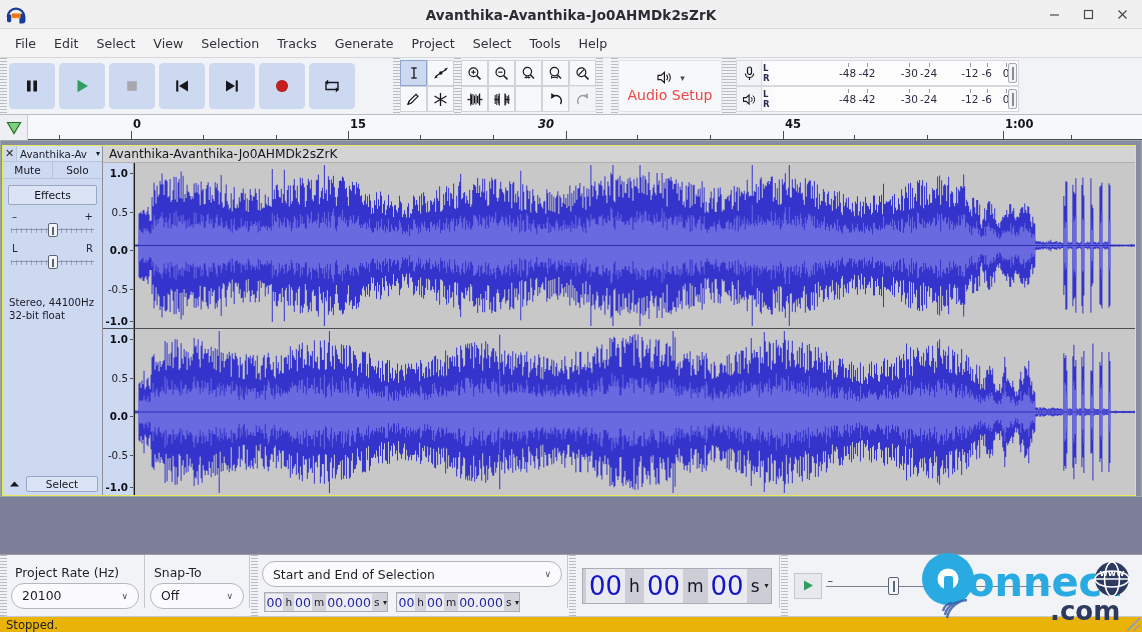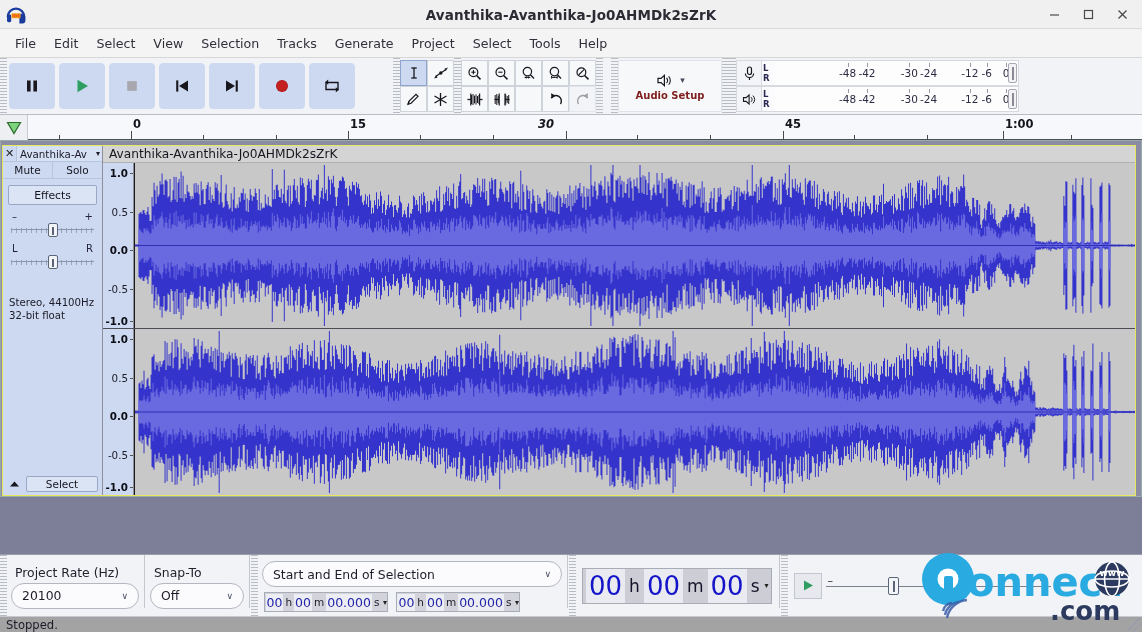--- a/index.html
+++ b/index.html
@@ -87,21 +87,21 @@
   
   .audiosetup {
     position: absolute; left: 611px; top: 0; height: 56px;
     display: flex; align-items: stretch;
   }
   .as-btn {
     width: 104px; align-self: center; height: 52px;
     display: flex; flex-direction: column; align-items: center; justify-content: center;
     gap: 1px; background: #f7f8fa; border: 1px solid #dfe2e8; border-radius: 2px;
   }
-  .as-label { font-size: 10px; color: #7f1d1d; font-weight: bold; }
+  .as-label { font-size: 14px; color: #ef4444; }
 
   
   .meters { position: absolute; left: 729px; top: 0; height: 56px; display: flex; align-items: stretch; }
   .meter-col { display: flex; flex-direction: column; justify-content: center; }
   .meter-row { display: flex; align-items: stretch; height: 26px; }
   .meter-icon {
     width: 26px; display: flex; align-items: center; justify-content: center;
     background: #f2f4f7; border: 1px solid #d6d9de;
   }
   .meter-lr {
@@ -293,21 +293,21 @@
     position: absolute; left: 62px; top: 4px; width: 11px; height: 18px;
     background: #f4f5f8; border: 1px solid #5c6478; border-radius: 2px;
   }
   .ps-thumb::after { content: ""; position: absolute; left: 4px; top: 3px; width: 2px; height: 11px; background: #5c6478; }
   .ps-minus { position: absolute; left: 2px; top: 1px; font-size: 11px; color: #23232e; }
   .ps-plus { position: absolute; right: 2px; top: 1px; font-size: 11px; color: #23232e; }
 
   
   .statusbar {
     position: absolute; left: 0; top: 616px; width: 1142px; height: 16px;
-    background: #a3a3a3; border-top: 1px solid #c6c9cf;
+    background: #eab308; border-top: 1px solid #c6c9cf;
     display: flex; align-items: center;
   }
   .status-text { font-size: 11.6px; color: #1c1c28; padding-left: 6px; }
   .resize-grip {
     position: absolute; right: 2px; bottom: 1px; width: 13px; height: 13px;
     background:
       linear-gradient(135deg, transparent 45%, #9b9eaa 45%, #9b9eaa 55%, transparent 55%),
       linear-gradient(135deg, transparent 70%, #9b9eaa 70%, #9b9eaa 80%, transparent 80%);
   }
 

